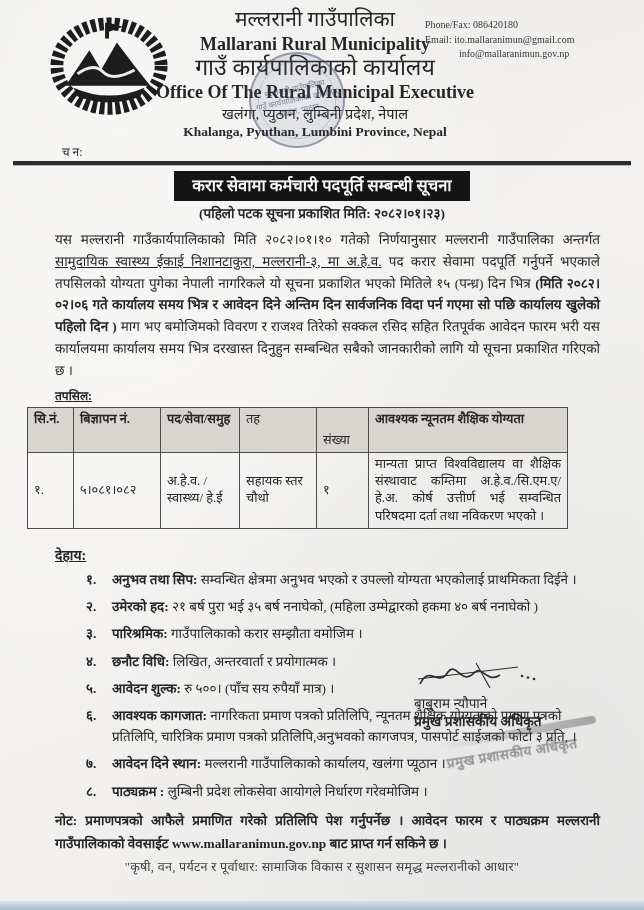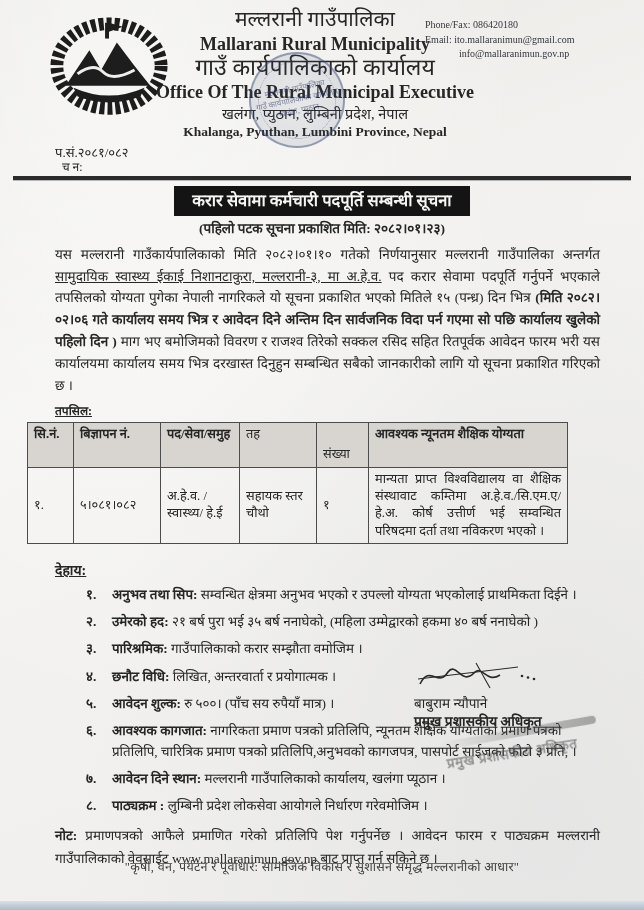--- a/index.html
+++ b/index.html
@@ -52,21 +52,21 @@
   table.notice thead th{background:#d8d5d0;text-align:left;vertical-align:top;font-weight:bold;height:38px;}
   table.notice thead th:nth-child(4),table.notice thead th:nth-child(5){font-weight:normal;}
   table.notice thead th:nth-child(5){vertical-align:bottom;}
   table.notice tbody td{height:60px;vertical-align:middle;}
   table.notice tbody td:last-child{text-align:justify;}
   
   .dehaya-label{margin:16px 0 6px 55px;font-weight:bold;font-size:14px;text-decoration:underline;}
   .items{margin:0 44px 0 86px;}
   .item{display:flex;margin-bottom:6.5px;font-size:13.4px;line-height:1.55;}
   .item .num{width:26px;flex:none;font-weight:bold;}
-  .note{margin:3px 44px 0 55px;font-size:13.4px;line-height:1.75;text-align:justify;}
+  .note{margin:3px 44px 0 55px;font-size:13.4px;line-height:1.75;text-align:justify;font-weight:bold;}
   
   .sig{position:absolute;right:40px;top:660px;width:190px;line-height:1.35;}
   .sig .name{font-size:13.5px;margin-top:-3px;}
   .sig .post{font-size:13.8px;font-weight:bold;}
   .stamp-tilt{
     position:absolute;left:446px;top:744px;transform:rotate(-9deg);
     font-size:13.5px;font-weight:bold;letter-spacing:.5px;
     color:rgba(72,72,72,.55);filter:blur(.35px);white-space:nowrap;
   }
   .stamp-tilt .smudge{position:absolute;left:-6px;top:-14px;width:160px;height:8px;background:linear-gradient(90deg,transparent,rgba(90,90,90,.28),rgba(60,60,60,.4));transform:rotate(-1deg);border-radius:4px;}
@@ -107,21 +107,20 @@
 
     <div class="stamp-round">
       <div class="inner"></div>
       <div>मल्लरानी गाउँपालिका</div>
       <div>गाउँ कार्यपालिकाको कार्यालय</div>
       <div>खलंगा, प्युठान</div>
     </div>
   </div>
 
   <div class="refline">
-    <div class="pasa">प.सं.२०८१/०८२</div>
     <div class="chana">च न:</div>
   </div>
 
   <div class="rule"></div>
 
   <div class="title-wrap">
     <span class="title-bar">करार सेवामा कर्मचारी पदपूर्ति सम्बन्धी सूचना</span>
   </div>
   <div class="subtitle">(पहिलो पटक सूचना प्रकाशित मिति: २०८२।०१।२३)</div>
 

